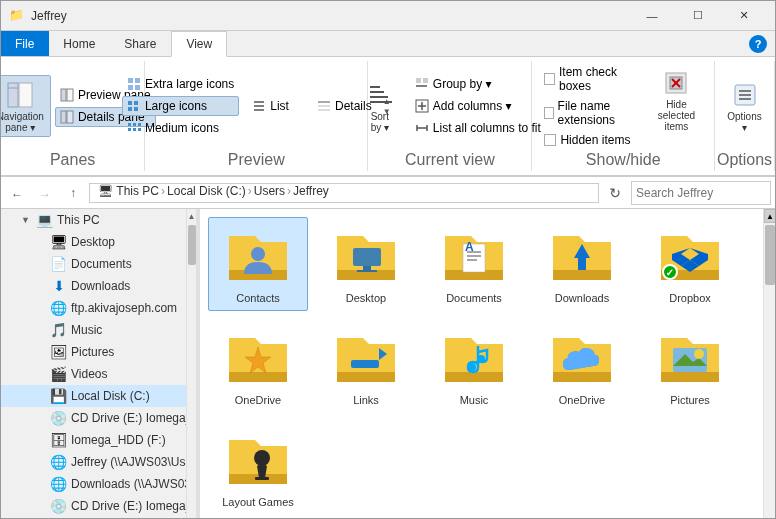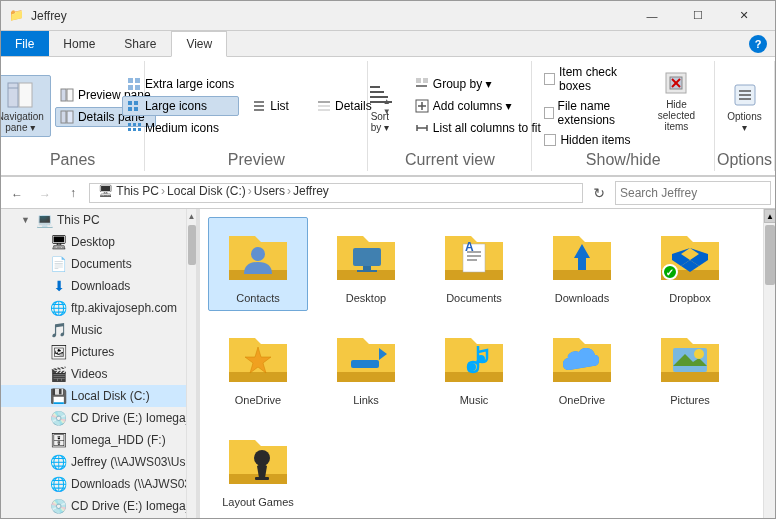--- a/index.html
+++ b/index.html
@@ -148,21 +148,21 @@
       cursor: pointer;
     }
     .path-sep { color: #999; margin: 0 2px; }
     .address-refresh {
       width: 24px; height: 24px;
       border: 1px solid transparent; background: transparent;
       cursor: pointer; display: flex; align-items: center; justify-content: center;
       font-size: 14px; color: #555;
     }
     .search-box {
-      width: 156px; height: 24px;
+      width: 140px; height: 24px;
       border: 1px solid #ccc;
       display: flex; align-items: center;
       padding: 0 4px; background: white;
     }
     .search-input {
       flex: 1; border: none; outline: none;
       font-size: 12px; color: #333; background: transparent;
     }
 
     

